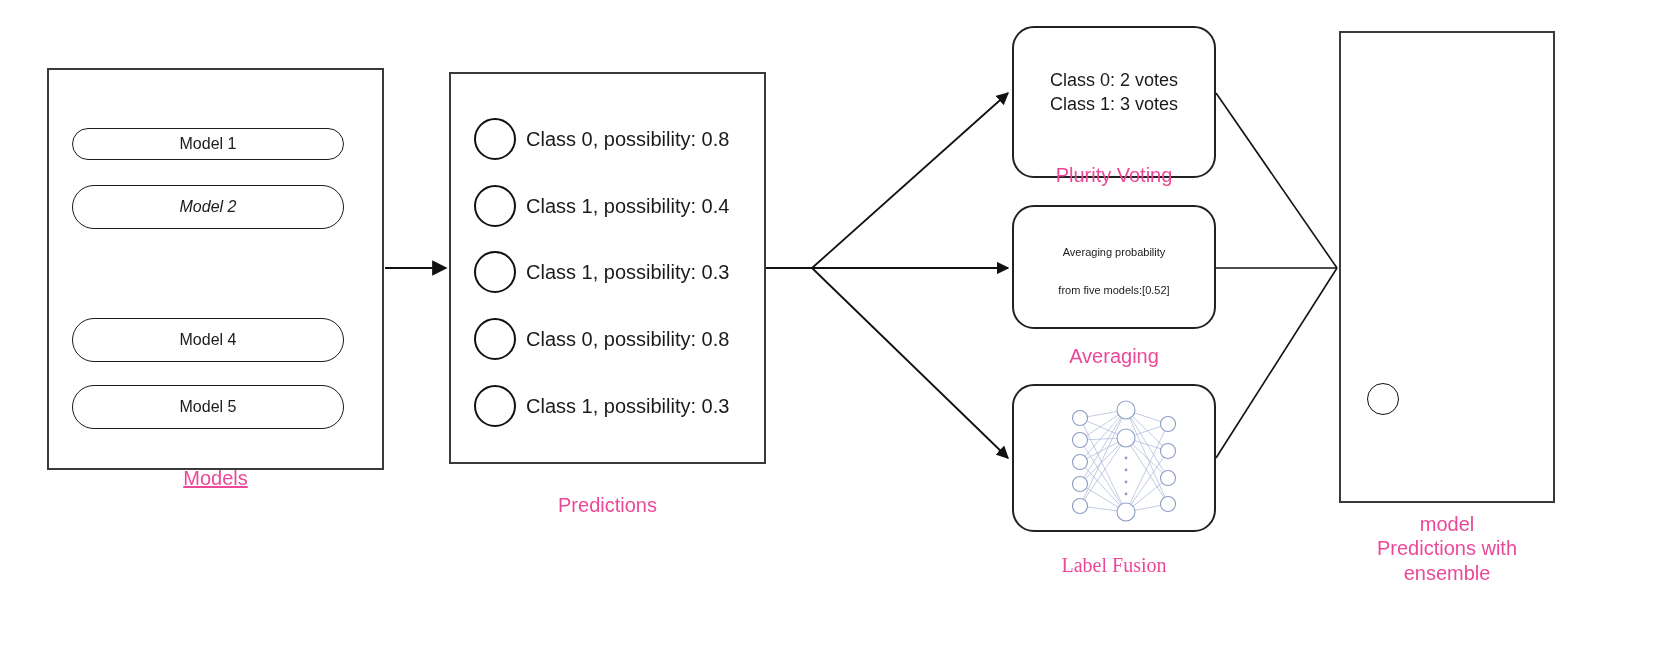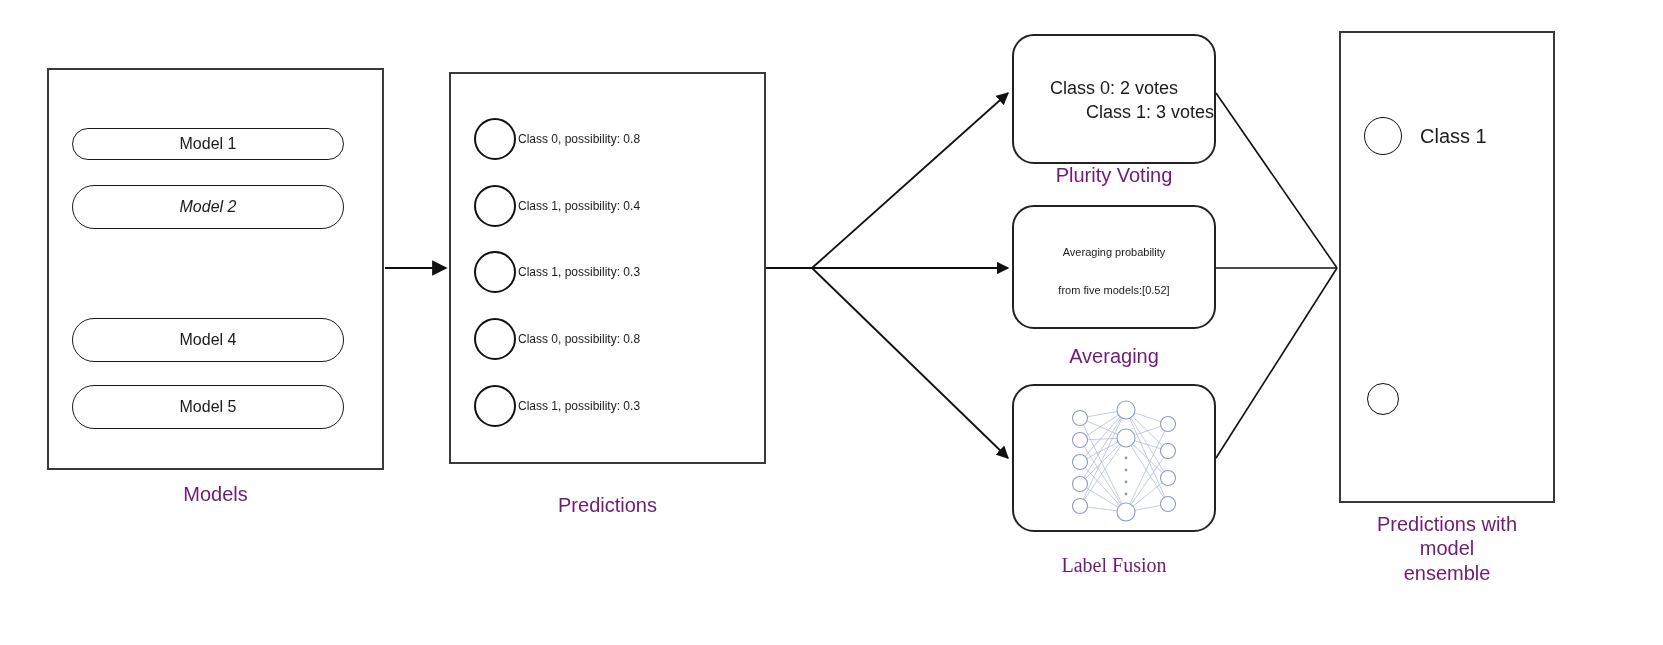--- a/index.html
+++ b/index.html
@@ -22,28 +22,28 @@
   }
   .pill{
     position:absolute;box-sizing:border-box;
     border:1.6px solid #1a1a1a;background:#ffffff;border-radius:999px;
     display:flex;align-items:center;justify-content:center;
     font-size:16px;color:#1b1b1b;
   }
 
   
   .caption{
-    position:absolute;text-align:center;font-size:20px;color:#701a75;
+    position:absolute;text-align:center;font-size:20px;color:#ec4899;
     line-height:1.22;
   }
 
   
   .pred-row{
-    position:absolute;display:flex;align-items:center;gap:0px;
-    font-size:12px;color:#1b1b1b;white-space:nowrap;
+    position:absolute;display:flex;align-items:center;gap:8px;
+    font-size:20px;color:#1b1b1b;white-space:nowrap;
   }
   .circ{
     width:38px;height:38px;border:2px solid #111;border-radius:50%;
     background:#fff;flex:0 0 auto;
   }
   .pred-row .lbl{margin-left:2px;}
 
   
   .box-text{
     position:absolute;text-align:center;font-size:18px;color:#1b1b1b;
@@ -101,21 +101,21 @@
   <div class="pill" style="left:72px;top:185px;width:272px;height:44px;font-style:italic;">
     <span>Model 2</span>
   </div>
   <div class="pill" style="left:72px;top:318px;width:272px;height:44px;">
     <span>Model 4</span>
   </div>
   <div class="pill" style="left:72px;top:385px;width:272px;height:44px;">
     <span>Model 5</span>
   </div>
 
-  <div class="caption" style="left:47px;top:482px;width:337px;">Models</div>
+  <div class="caption" style="left:47px;top:466px;width:337px;text-decoration:underline;">Models</div>
 
   <div class="rect-box" style="left:449px;top:72px;width:317px;height:392px;"></div>
 
   <div class="pred-row" style="left:474px;top:118px;">
     <span class="circ"></span>
     <span class="lbl">Class 0, possibility: 0.8</span>
   </div>
   <div class="pred-row" style="left:474px;top:185px;">
     <span class="circ"></span>
     <span class="lbl">Class 1, possibility: 0.4</span>
@@ -128,23 +128,23 @@
     <span class="circ"></span>
     <span class="lbl">Class 0, possibility: 0.8</span>
   </div>
   <div class="pred-row" style="left:474px;top:385px;">
     <span class="circ"></span>
     <span class="lbl">Class 1, possibility: 0.3</span>
   </div>
 
   <div class="caption" style="left:449px;top:493px;width:317px;">Predictions</div>
 
-  <div class="round-box" style="left:1012px;top:26px;width:204px;height:130px;margin-top:8px;">
+  <div class="round-box" style="left:1012px;top:26px;width:204px;height:152px;">
     <div class="box-text" style="top:40px;">Class 0: 2 votes</div>
-    <div class="box-text" style="top:64px;text-align:right;">Class 1: 3 votes</div>
+    <div class="box-text" style="top:64px;">Class 1: 3 votes</div>
   </div>
   <div class="caption" style="left:1012px;top:163px;width:204px;">Plurity Voting</div>
 
   <div class="round-box" style="left:1012px;top:205px;width:204px;height:124px;">
     <div class="box-text small" style="top:38px;">Averaging probability</div>
     <div class="box-text small" style="top:76px;">from five models:[0.52]</div>
   </div>
   <div class="caption" style="left:1012px;top:344px;width:204px;">Averaging</div>
 
   <div class="round-box" style="left:1012px;top:384px;width:204px;height:148px;">
@@ -185,28 +185,24 @@
           <circle cx="62" cy="86" r="1.4"></circle>
           <circle cx="62" cy="98" r="1.4"></circle>
         </g>
       </svg>
     </div>
   </div>
   <div class="caption" style="left:1012px;top:553px;width:204px;font-family:Liberation Serif, serif;">Label Fusion</div>
 
   <div class="rect-box" style="left:1339px;top:31px;width:216px;height:472px;"></div>
 
-  <div class="res-row" style="left:1364px;top:117px;">
-    <span class="circ"></span>
-    <span class="lbl">Class 1</span>
-  </div>
   <div class="res-row small-only" style="left:1367px;top:383px;">
     <span class="circ"></span>
     <span class="lbl"></span>
   </div>
 
   <div class="caption" style="left:1339px;top:512px;width:216px;">
+    <div>model</div>
     <div>Predictions with</div>
-    <div>model</div>
     <div>ensemble</div>
   </div>
 
 </div>
 
 </body></html>

